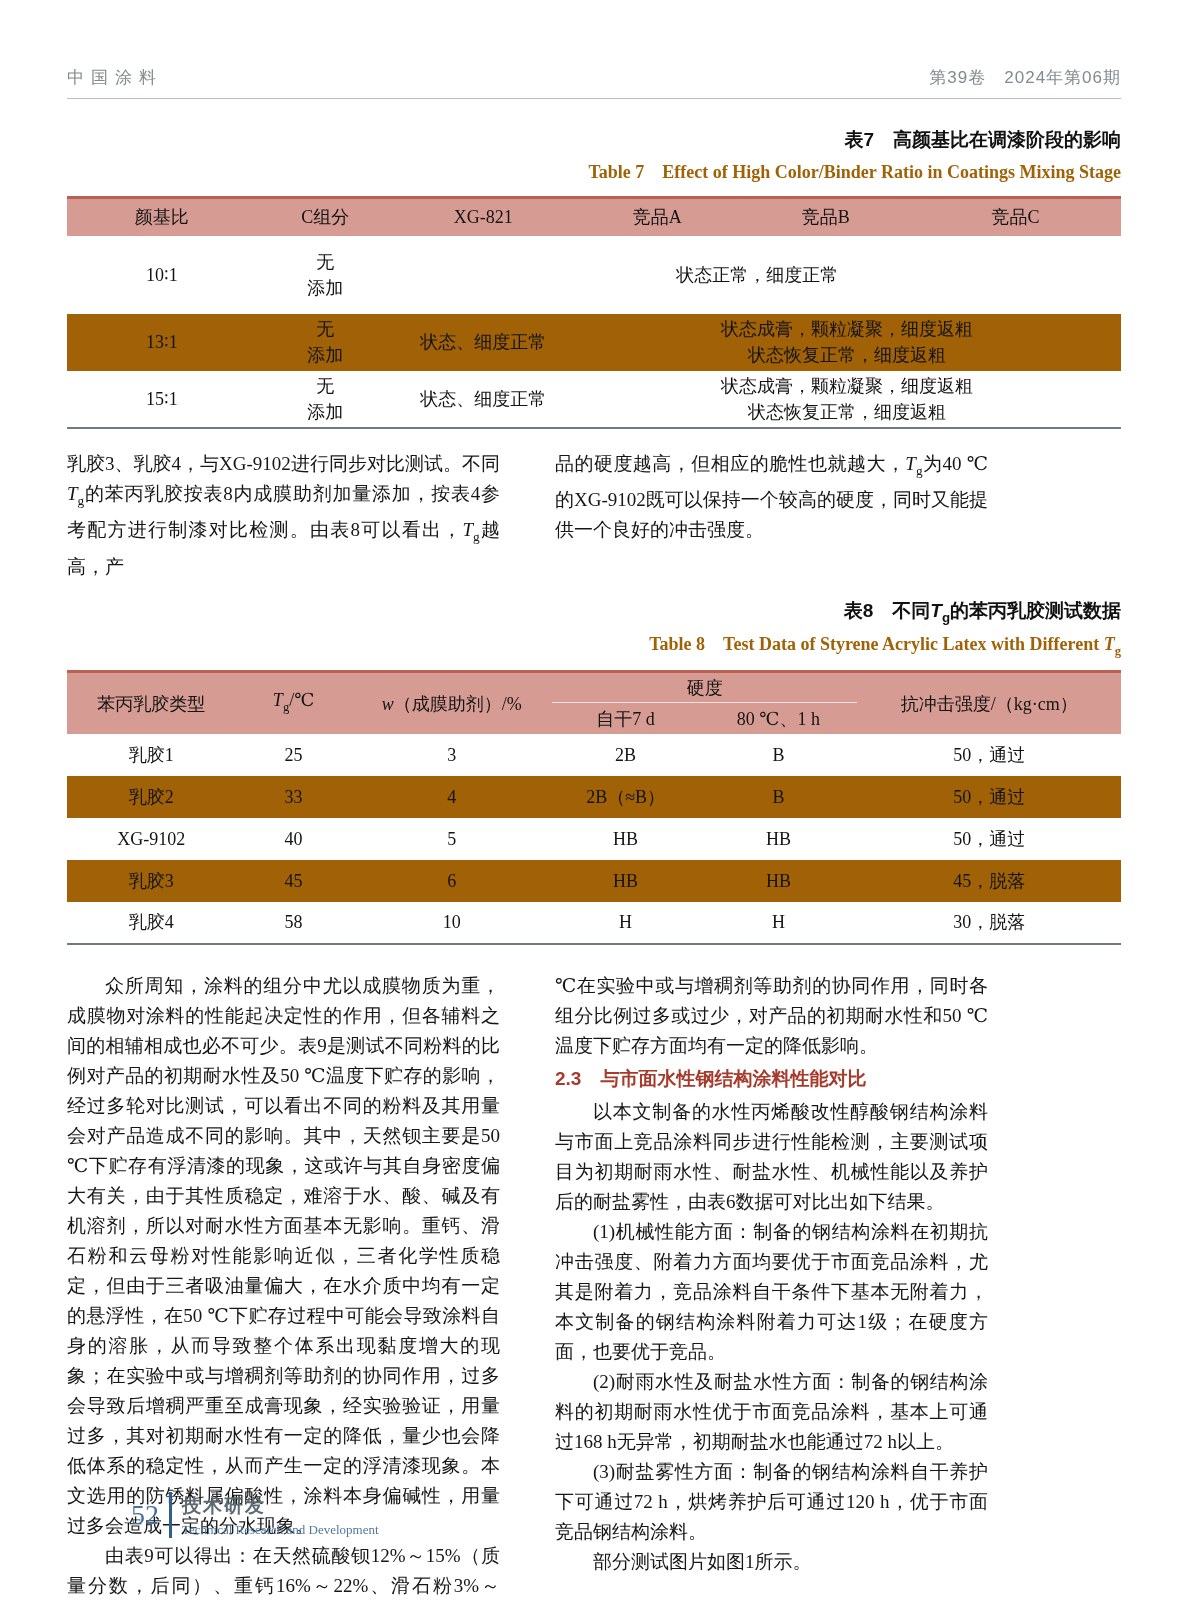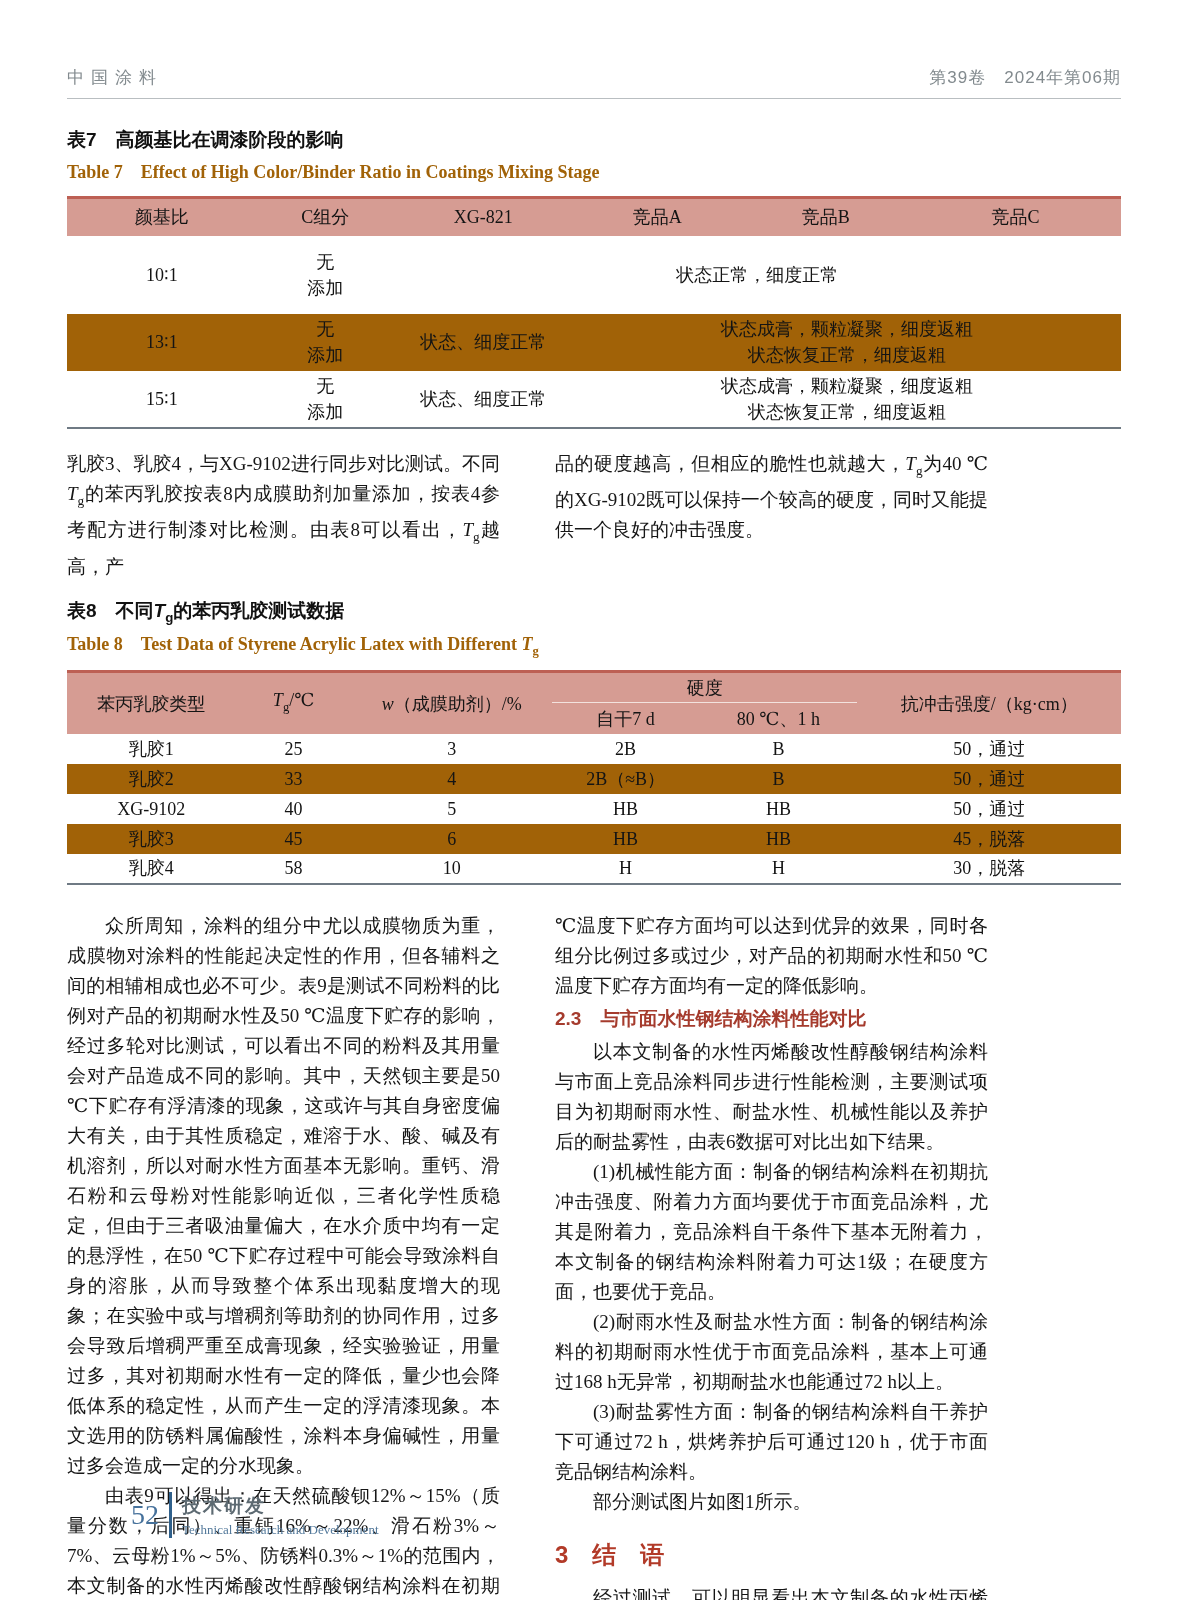--- a/index.html
+++ b/index.html
@@ -16,21 +16,21 @@
   
   .pg-header {
     display:flex; justify-content:space-between; align-items:flex-end;
     color:#828a8e; font-family:"Liberation Sans","DejaVu Sans",sans-serif;
     font-size:17px; padding-bottom:9px; border-bottom:1.5px solid #b9bec1;
   }
   .pg-header .jname { letter-spacing:7px; }
   .pg-header .issue { letter-spacing:1px; }
 
   
-  .tbl-title { text-align:left; }
+  .tbl-title { text-align:right; }
   .tbl-title .t-cn {
     font-family:"Liberation Sans","DejaVu Sans",sans-serif;
     font-weight:bold; font-size:19px; color:#111;
   }
   .tbl-title .t-en {
     font-family:"Liberation Serif","DejaVu Serif",serif;
     font-weight:bold; font-size:18px; margin-top:7px; color:#a16207;
   }
   .mt1 { margin-top:28px; }
   .mt2 { margin-top:16px; }
@@ -42,21 +42,21 @@
     text-align:center; vertical-align:middle;
     font-size:18px; line-height:26px; font-weight:normal;
     padding:1px 2px; color:#141414;
   }
   tr.hdr  { background:#d69c93;padding-left:36px; }
   tr.pink { background:#a16207; }
   .t7 tr.hdr { height:38px; }
   .t7 tr.r1  { height:78px; }
   .t7 tr.r2, .t7 tr.r3 { height:57px; }
   .t8 tr.hrow { height:31px; background:#d69c93; }
-  .t8 tr.brow { height:30px; }
+  .t8 tr.brow { height:42px; }
   th.hgroup { border-bottom:1px solid #f3e2de; }
   sub { font-size:70%; }
 
   
   .two-col { display:flex; gap:55px; }
   .col { width:433px; }
   .body-p {
     font-size:19px; line-height:30px; text-align:justify;
     margin:0; color:#161616;
   }
@@ -221,21 +221,21 @@
     </tr>
   </tbody>
     </table>
 
   <div class="two-col" style="margin-top:26px">
     <div class="col">
       <p class="body-p indent">众所周知，涂料的组分中尤以成膜物质为重，成膜物对涂料的性能起决定性的作用，但各辅料之间的相辅相成也必不可少。表9是测试不同粉料的比例对产品的初期耐水性及50 ℃温度下贮存的影响，经过多轮对比测试，可以看出不同的粉料及其用量会对产品造成不同的影响。其中，天然钡主要是50 ℃下贮存有浮清漆的现象，这或许与其自身密度偏大有关，由于其性质稳定，难溶于水、酸、碱及有机溶剂，所以对耐水性方面基本无影响。重钙、滑石粉和云母粉对性能影响近似，三者化学性质稳定，但由于三者吸油量偏大，在水介质中均有一定的悬浮性，在50 ℃下贮存过程中可能会导致涂料自身的溶胀，从而导致整个体系出现黏度增大的现象；在实验中或与增稠剂等助剂的协同作用，过多会导致后增稠严重至成膏现象，经实验验证，用量过多，其对初期耐水性有一定的降低，量少也会降低体系的稳定性，从而产生一定的浮清漆现象。本文选用的防锈料属偏酸性，涂料本身偏碱性，用量过多会造成一定的分水现象。</p>
       <p class="body-p indent">由表9可以得出：在天然硫酸钡12%～15%（质量分数，后同）、重钙16%～22%、滑石粉3%～7%、云母粉1%～5%、防锈料0.3%～1%的范围内，本文制备的水性丙烯酸改性醇酸钢结构涂料在初期耐水性及50</p>
     </div>
     <div class="col">
-      <p class="body-p">℃温度下贮存方面均可以达到优异的效果，同时各组分比例过多或过少，对产品的初期耐水性和50 ℃温度下贮存方面均有一定的降低影响。</p>
+      <p class="body-p">℃在实验中或与增稠剂等助剂的协同作用，同时各组分比例过多或过少，对产品的初期耐水性和50 ℃温度下贮存方面均有一定的降低影响。</p>
       <h3 class="sec-h">2.3　与市面水性钢结构涂料性能对比</h3>
       <p class="body-p indent">以本文制备的水性丙烯酸改性醇酸钢结构涂料与市面上竞品涂料同步进行性能检测，主要测试项目为初期耐雨水性、耐盐水性、机械性能以及养护后的耐盐雾性，由表6数据可对比出如下结果。</p>
       <p class="body-p indent">(1)机械性能方面：制备的钢结构涂料在初期抗冲击强度、附着力方面均要优于市面竞品涂料，尤其是附着力，竞品涂料自干条件下基本无附着力，本文制备的钢结构涂料附着力可达1级；在硬度方面，也要优于竞品。</p>
       <p class="body-p indent">(2)耐雨水性及耐盐水性方面：制备的钢结构涂料的初期耐雨水性优于市面竞品涂料，基本上可通过168 h无异常，初期耐盐水也能通过72 h以上。</p>
       <p class="body-p indent">(3)耐盐雾性方面：制备的钢结构涂料自干养护下可通过72 h，烘烤养护后可通过120 h，优于市面竞品钢结构涂料。</p>
       <p class="body-p indent">部分测试图片如图1所示。</p>
       <h2 class="big-h">3　结　语</h2>
       <p class="body-p indent">经过测试，可以明显看出本文制备的水性丙烯酸</p>
     </div>
   </div>

